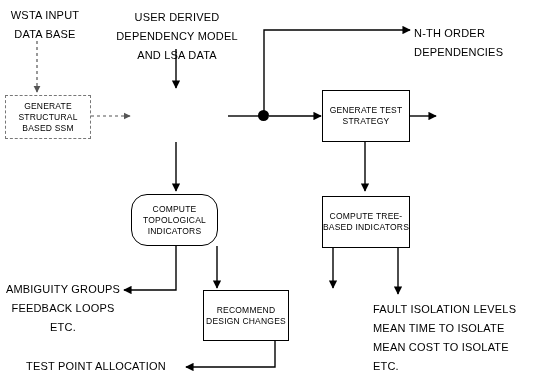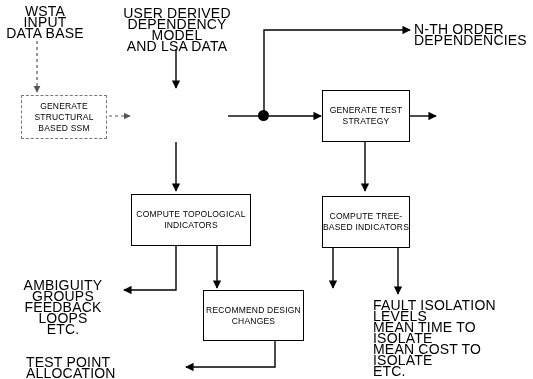--- a/index.html
+++ b/index.html
@@ -19,26 +19,26 @@
     align-items:center;
     justify-content:center;
     text-align:center;
     color:#000;
     font-size:8.5px;
     line-height:11px;
     letter-spacing:0.2px;
     background:#ffffff;
   }
   .node.solid{border:1.5px solid #000;}
-  .node.dashed{border:1.2px dashed #777;margin-left:16px;}
+  .node.dashed{border:1.2px dashed #777;}
   .label{
     position:absolute;
     color:#000;
-    font-size:14px;
-    line-height:11px;
+    font-size:11px;
+    line-height:19px;
     letter-spacing:0.2px;
     text-align:center;
     white-space:pre-line;
   }
   .dot{
     position:absolute;
     width:11px;height:11px;
     background:#000;
     border-radius:50%;
   }
@@ -115,27 +115,27 @@
 
   <div class="node dashed" style="left:5px;top:95px;width:86px;height:44px;">GENERATE
 STRUCTURAL
 BASED SSM</div>
 
 
   <div class="node solid" style="left:322px;top:90px;width:88px;height:52px;">GENERATE
 TEST
 STRATEGY</div>
 
-  <div class="node solid" style="left:131px;top:194px;width:120px;height:52px;">COMPUTE
+  <div class="node solid" style="left:131px;top:194px;width:87px;height:52px;border-radius:16px;">COMPUTE
 TOPOLOGICAL
 INDICATORS</div>
 
   <div class="node solid" style="left:322px;top:196px;width:88px;height:52px;">COMPUTE
 TREE-BASED
 INDICATORS</div>
 
-  <div class="node solid" style="left:203px;top:290px;width:101px;height:51px;">RECOMMEND
+  <div class="node solid" style="left:203px;top:290px;width:86px;height:51px;">RECOMMEND
 DESIGN
 CHANGES</div>
 
   <div class="dot" style="left:258px;top:110px;"></div>
 
 </div>
 
 </body></html>

